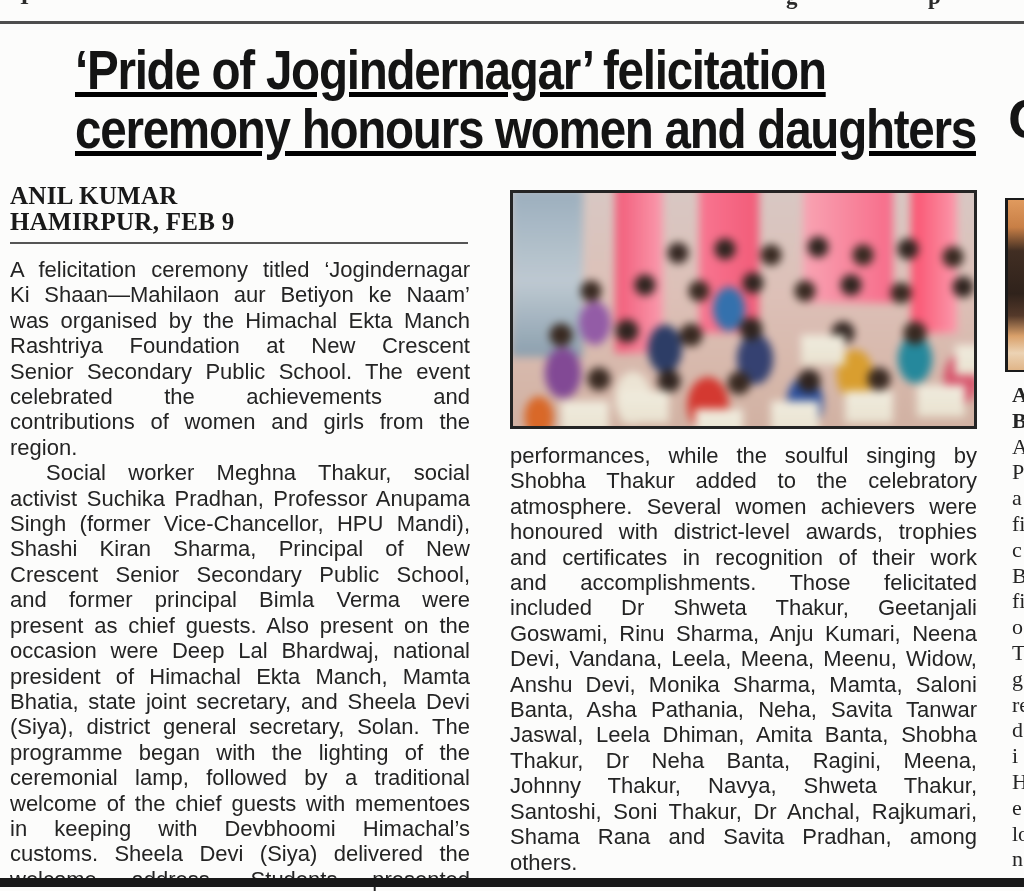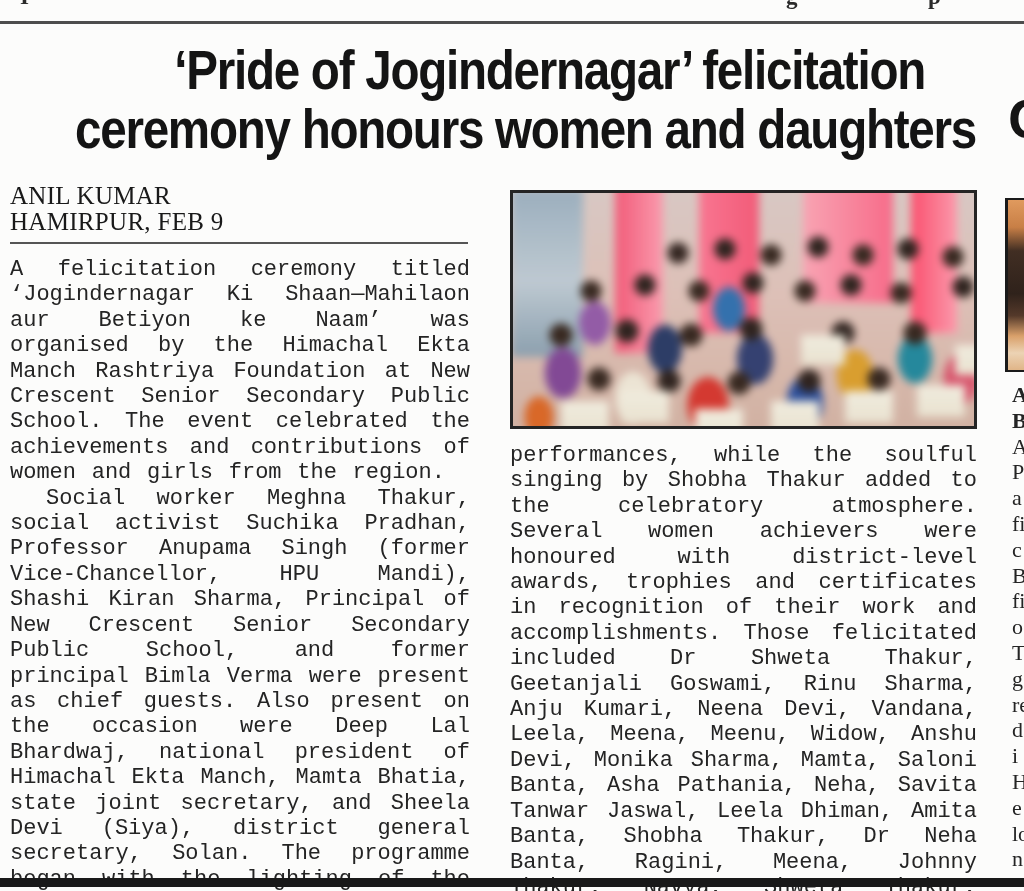--- a/index.html
+++ b/index.html
@@ -10,21 +10,21 @@
   }
 
   
   .top-frag {
     position:absolute; top:-16px;
     font-family:"Liberation Serif", serif; font-size:23px; font-weight:700; color:#2a2a2a;
   }
   .top-rule { position:absolute; left:0; top:21px; width:1024px; height:3px; background:#4d4d4d; }
 
   
-  .headline { position:absolute; left:0; top:40px; width:1000px; text-align:right; }
+  .headline { position:absolute; left:0; top:40px; width:1000px; text-align:left;text-decoration:underline; }
   .headline-line {
     display:block; white-space:nowrap;
     font-family:"Liberation Sans", sans-serif; font-weight:700;
     font-size:56px; line-height:59px; letter-spacing:-1.5px;
     color:#141414; transform:scaleX(.85);
   }
 
   
   .adj-headline-frag {
     position:absolute; left:1008px; top:94px;
@@ -42,27 +42,27 @@
     font-family:"Liberation Serif", serif; font-size:22px; line-height:25.8px; color:#242424;
     white-space:nowrap;
   }
   .adj-text div:nth-child(-n+2) { font-weight:700; }
 
   
   .col1 { position:absolute; left:10px; top:183px; width:460px; }
   .col2 { position:absolute; left:510px; top:190px; width:467px; }
 
   .byline-author, .byline-dateline {
-    font-family:"Liberation Serif", serif; font-weight:400;
+    font-family:"Liberation Serif", serif; font-weight:700;
     font-size:25px; line-height:26px; color:#191919; letter-spacing:.3px;
   }
   .byline-rule { width:458px; height:2px; background:#555; margin-top:7px; }
 
   .body-p {
-    font-family:Liberation Mono, monospace; font-size:22px; line-height:25.4px;
+    font-family:Liberation Sans, sans-serif; font-size:22px; line-height:25.4px;
     color:#242424; text-align:justify; word-spacing:2.5px; margin:0;
   }
   .col1 .p1 { margin-top:13px; }
   .col1 .p2 { text-indent:36px; text-align-last:justify; }
   .col2 .p1 { margin-top:14px; }
 
   
   .photo {
     position:relative; width:467px; height:239px; box-sizing:border-box;
     border:3px solid #242424; overflow:hidden; background:#dcc9c0;

